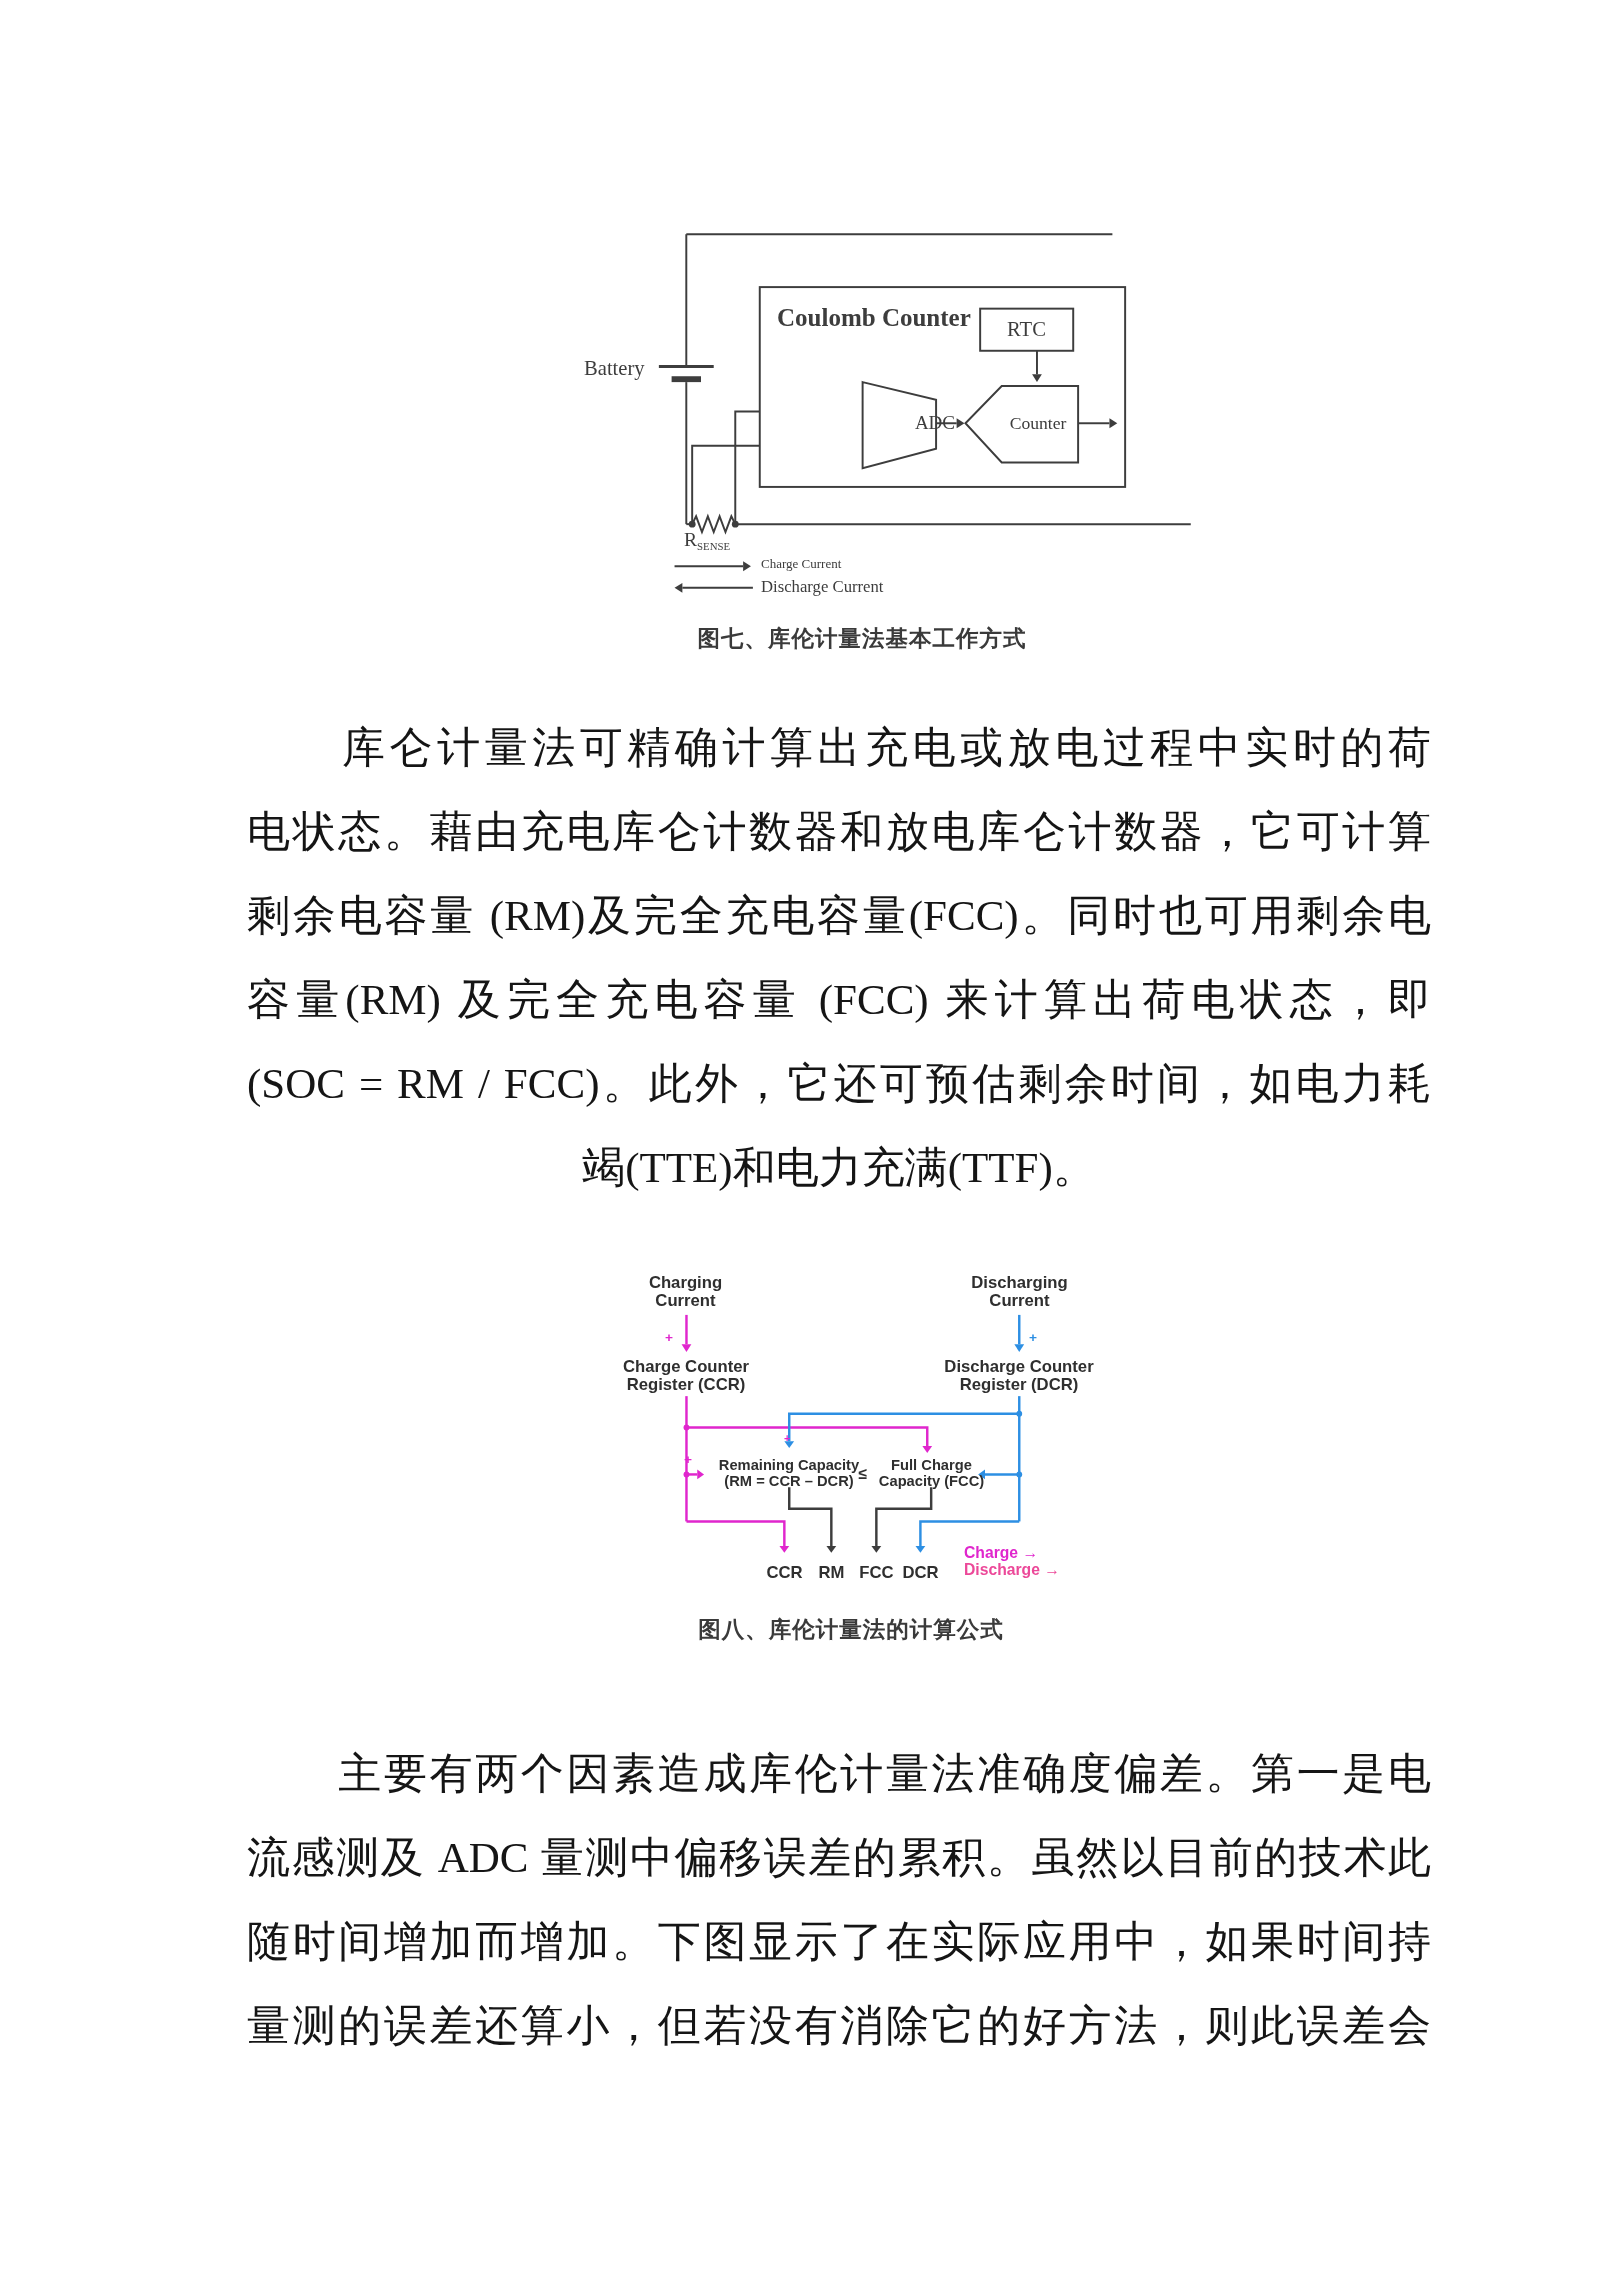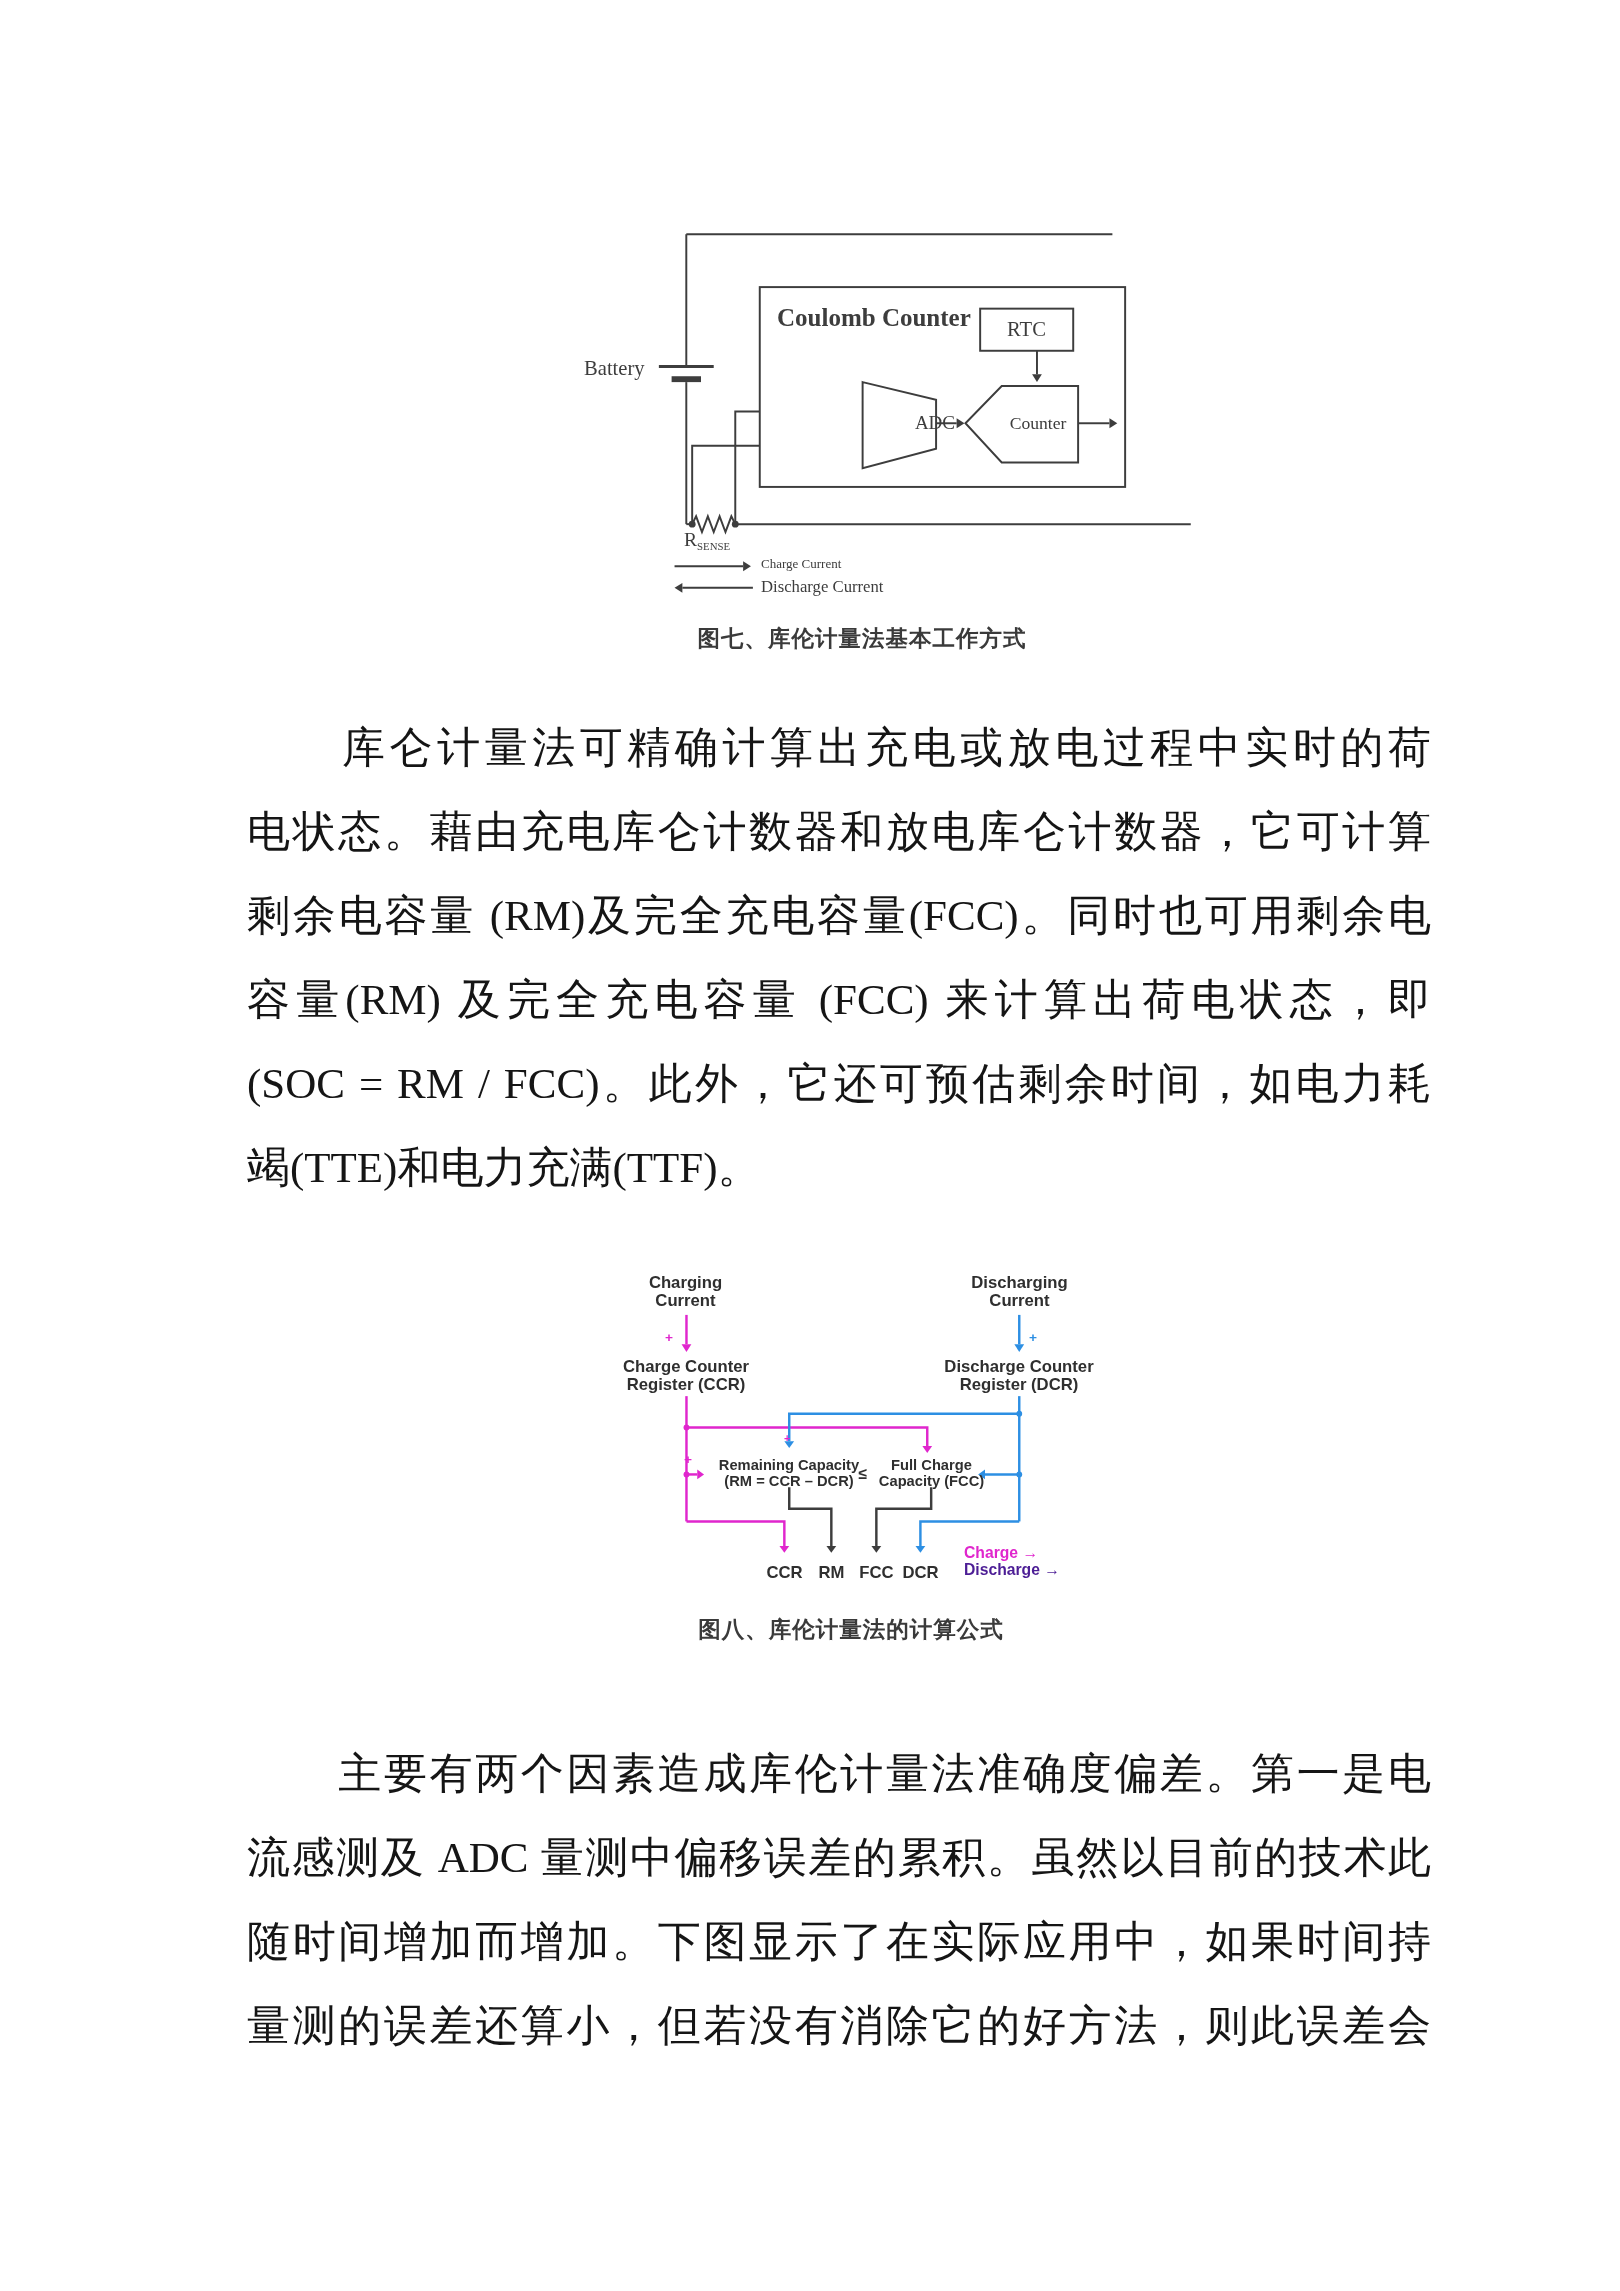--- a/index.html
+++ b/index.html
@@ -7,21 +7,21 @@
   .page {
     position:relative; width:1620px; height:2292px; background:#ffffff;
     font-family:"Liberation Serif","DejaVu Serif",serif; overflow:hidden;
   }
   .abs { position:absolute; }
   
   .para { position:absolute; left:247px; width:1184px; color:#151515;
           font-size:43px; font-family:"Liberation Serif","DejaVu Serif",serif; }
   .para .ln { height:84px; line-height:84px; white-space:nowrap;
               text-align:justify; text-align-last:justify; }
-  .para .ln.last { text-align:left; text-align-last:auto; }
+  .para .ln.last { text-align:center; text-align-last:auto; }
   
   .caption { position:absolute; text-align:center; font-weight:bold;
              font-family:"Liberation Sans","DejaVu Sans",sans-serif;
              font-size:22.5px; color:#3a3a3a; letter-spacing:1px; }
   
   .f7label { position:absolute; color:#3d3d3d;
              font-family:"Liberation Serif","DejaVu Serif",serif; }
   .sub { font-size:10.8px; vertical-align:-3.9px; letter-spacing:0px; }
   
   .f8label { position:absolute; font-family:"Liberation Sans","DejaVu Sans",sans-serif;
@@ -172,21 +172,21 @@
     <div>Full Charge</div>
     <div>Capacity (FCC)</div>
   </div>
 
   <div class="f8label" style="left:755px; top:1564px; width:59px;">CCR</div>
   <div class="f8label" style="left:802px; top:1564px; width:59px;">RM</div>
   <div class="f8label" style="left:847px; top:1564px; width:59px;">FCC</div>
   <div class="f8label" style="left:891px; top:1564px; width:59px;">DCR</div>
 
   <div class="f8label" style="left:964px; top:1544px; width:118px; text-align:left; font-size:15.7px; color:#e026cd;">Charge →</div>
-  <div class="f8label" style="left:964px; top:1561px; width:127px; text-align:left; font-size:15.7px; color:#4c1d95;">Discharge →</div>
+  <div class="f8label" style="left:964px; top:1561px; width:127px; text-align:left; font-size:15.7px; color:#ec4899;">Discharge →</div>
 
   <div class="caption" style="left:606px; top:1614px; width:490px;">图八、库伦计量法的计算公式</div>
 
   <div class="para" style="top:1732px;">
     <div class="ln">　　主要有两个因素造成库伦计量法准确度偏差。第一是电</div>
     <div class="ln">流感测及 ADC 量测中偏移误差的累积。虽然以目前的技术此</div>
     <div class="ln">随时间增加而增加。下图显示了在实际应用中，如果时间持</div>
     <div class="ln">量测的误差还算小，但若没有消除它的好方法，则此误差会</div>
   </div>
 

